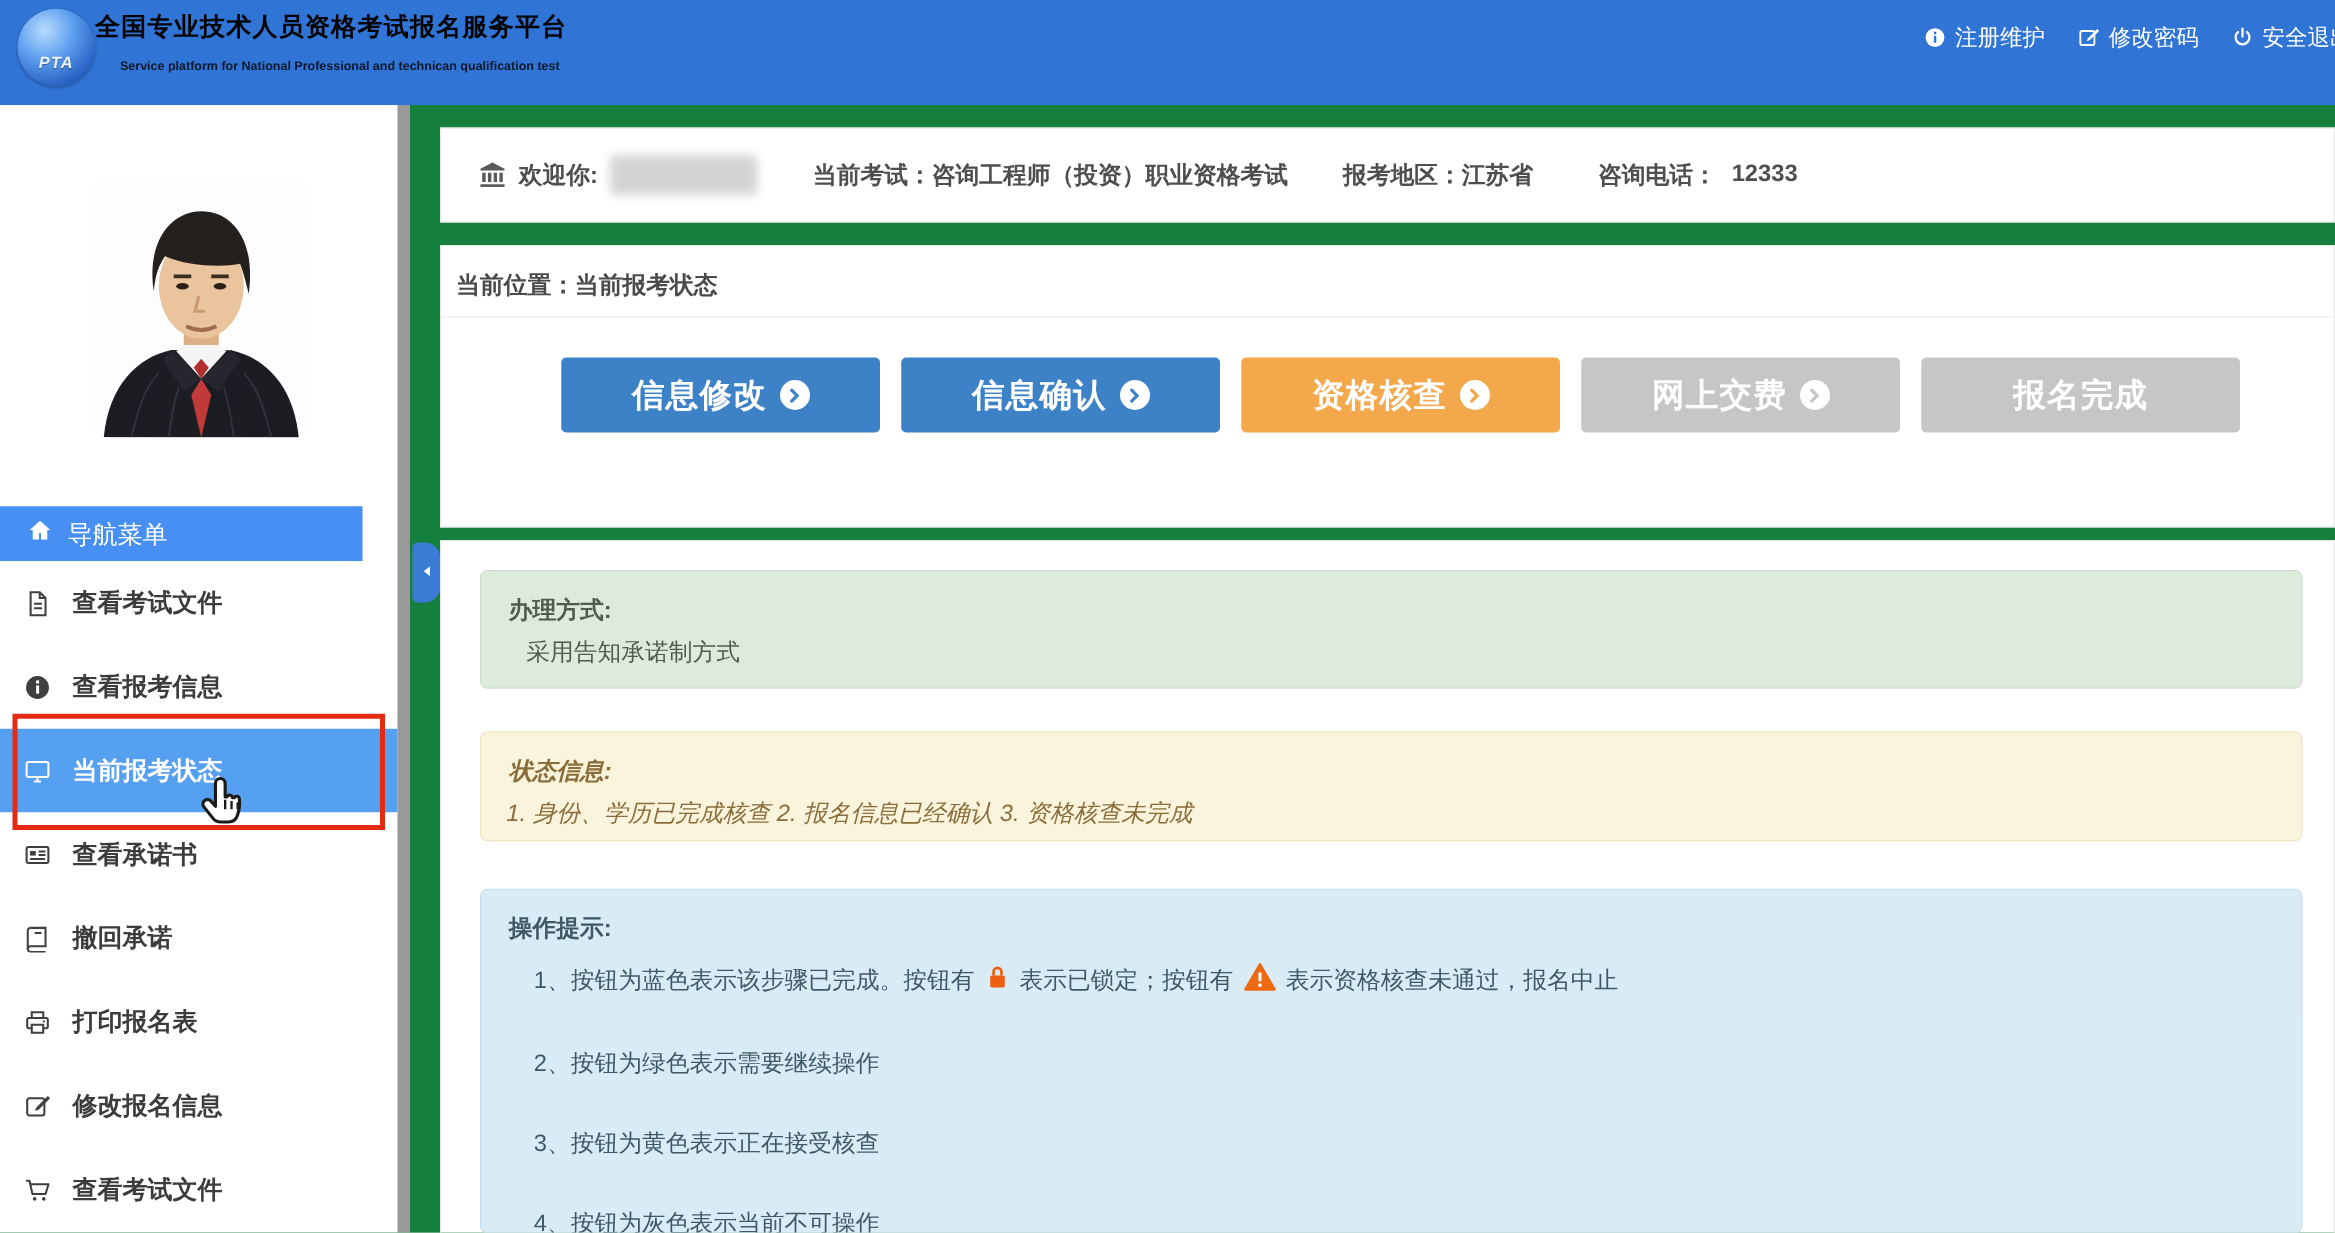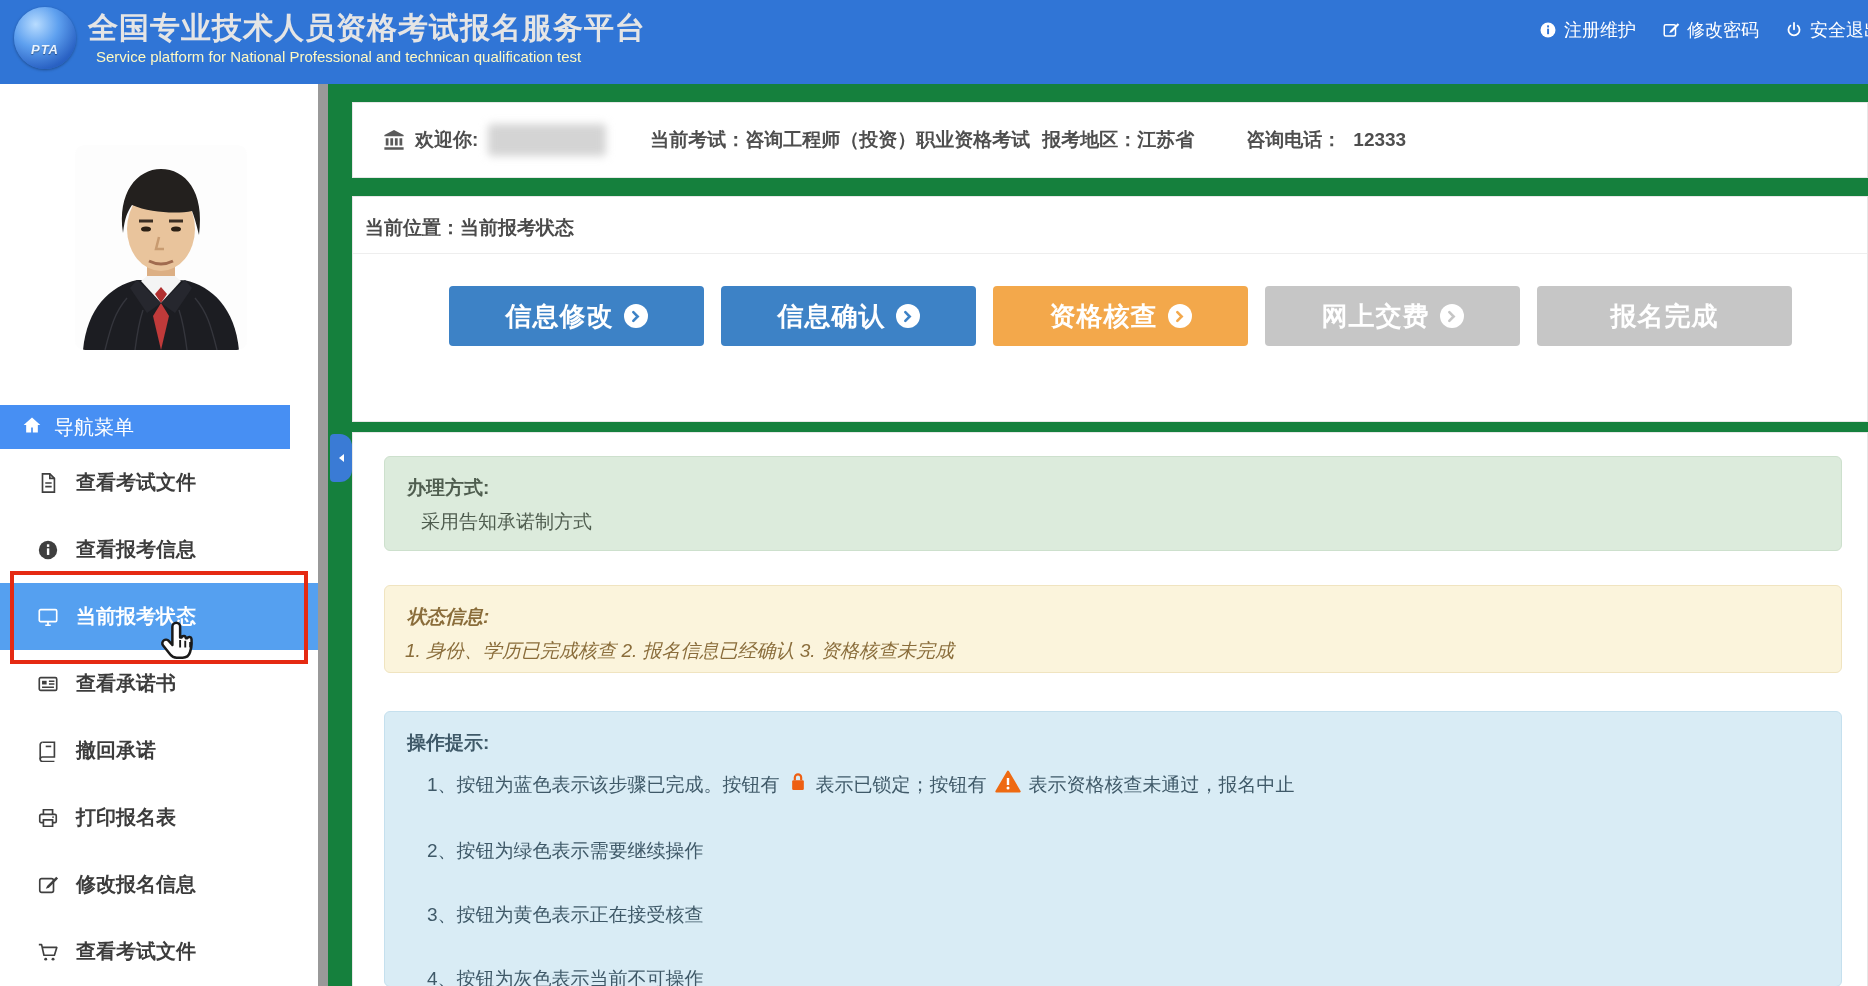--- a/index.html
+++ b/index.html
@@ -9,50 +9,50 @@
     background:#efefef;
   }
   
   .header{position:absolute;left:0;top:0;width:1868px;height:84px;
     background:var(--header-bg,#3075d6);z-index:30;}
   .logo{position:absolute;left:14px;top:7px;width:62px;height:62px;border-radius:50%;
     background:radial-gradient(circle at 35% 28%,#b8dcff 0%,#5ea0ef 38%,#2a62c4 75%,#1d4fa8 100%);
     display:flex;align-items:flex-end;justify-content:center;box-shadow:0 1px 3px rgba(0,0,0,.35);}
   .logo-text{color:#eaf4ff;font-size:13px;font-weight:bold;font-style:italic;margin-bottom:12px;
     text-shadow:0 1px 1px rgba(0,0,0,.4);letter-spacing:1px;}
-  .hdr-title{position:absolute;left:88px;top:8px;color:#e5e5e5;font-size:30px;font-weight:bold;letter-spacing:1px;}
-  .hdr-sub{position:absolute;left:96px;top:48px;color:#fef9c3;font-size:15px;font-weight:normal;}
+  .hdr-title{position:absolute;left:76px;top:8px;color:#000000;font-size:20px;font-weight:bold;letter-spacing:1px;}
+  .hdr-sub{position:absolute;left:96px;top:48px;color:#0f172a;font-size:10px;font-weight:bold;}
   .hdr-links{position:absolute;right:-14px;top:18px;display:flex;gap:26px;align-items:center;}
   .hdr-link{display:flex;align-items:center;gap:7px;color:#fff;font-size:18px;cursor:pointer;white-space:nowrap;}
   .hdr-link svg{display:block;}
   
   .sidebar{position:absolute;left:0;top:84px;width:318px;height:902px;background:#fff;z-index:10;}
   .side-strip{position:absolute;left:318px;top:84px;width:10px;height:902px;background:#999;z-index:25;}
   .photo{position:absolute;left:75px;top:61px;width:172px;height:205px;border-radius:10px;overflow:hidden;background:#fdfdfd;}
   .nav-header{position:absolute;left:0;top:321px;width:290px;height:44px;background:var(--nav-header-bg,#478ff3);
     color:#fff;display:flex;align-items:center;gap:12px;padding-left:22px;box-sizing:border-box;
     font-size:20px;font-weight:normal;}
   .side-list{position:absolute;left:0;top:365px;width:318px;}
-  .side-item{height:67px;display:flex;align-items:center;gap:16px;padding-left:36px;box-sizing:border-box;
+  .side-item{height:67px;display:flex;align-items:center;gap:16px;padding-left:18px;box-sizing:border-box;
     color:#3c3c3c;font-size:20px;font-weight:600;cursor:pointer;background:#fff;}
   .side-item .si-icon{width:24px;height:24px;display:flex;align-items:center;justify-content:center;color:#3f3f3f;}
   .side-item.active{background:var(--active-item-bg,#55a0f0);color:#fff;}
   .side-item.active .si-icon{color:#fff;}
   .annotation-box{position:absolute;left:10px;top:487px;width:298px;height:93px;
     border:4px solid var(--annotation-red,#e52a12);box-sizing:border-box;z-index:22;pointer-events:none;}
   .cursor-hand{position:absolute;left:158px;top:536px;width:40px;height:46px;z-index:23;}
   
   .content{position:absolute;left:328px;top:84px;width:1540px;height:902px;background:#15803d;}
   .card{position:absolute;background:#fff;border:1px solid #e7e7e7;box-sizing:border-box;}
   .welcome-card{left:24px;right:0;top:18px;height:76px;display:flex;align-items:center;padding-left:30px;
     color:#4e4e4e;font-size:19px;font-weight:600;}
   .welcome-card svg{margin-right:10px;}
   .blur-name{width:118px;height:32px;background:#d4d4d4;border-radius:4px;filter:blur(4px);margin:0 44px 0 10px;}
   .wgroup{display:flex;align-items:center;white-space:nowrap;}
-  .wgap1{margin-left:12px;text-align:right;} .wgap2{margin-left:52px;} .phone-val{margin-left:12px;}
+  .wgap1{margin-left:44px;text-align:right;} .wgap2{margin-left:52px;} .phone-val{margin-left:12px;}
   .main-card{left:24px;right:0;top:112px;height:226px;}
   .breadcrumb{padding:18px 0 0 12px;color:#4a4a4a;font-size:19px;font-weight:bold;}
   .main-divider{position:absolute;left:0;right:0;top:56px;height:1px;background:#eee;}
   .steps{position:absolute;left:96px;top:89px;display:flex;gap:17px;}
   .step{width:255px;height:60px;border-radius:4px;display:flex;align-items:center;justify-content:center;gap:10px;
     color:#fff;font-size:26px;font-weight:bold;letter-spacing:1px;cursor:pointer;}
   .step-blue{background:var(--step-blue,#3d82c6);}
   .step-orange{background:var(--step-orange,#f3a84b);}
   .step-gray{background:var(--step-gray,#c6c6c6);}
   .step-arrow{width:24px;height:24px;border-radius:50%;background:#fff;display:flex;align-items:center;justify-content:center;}

